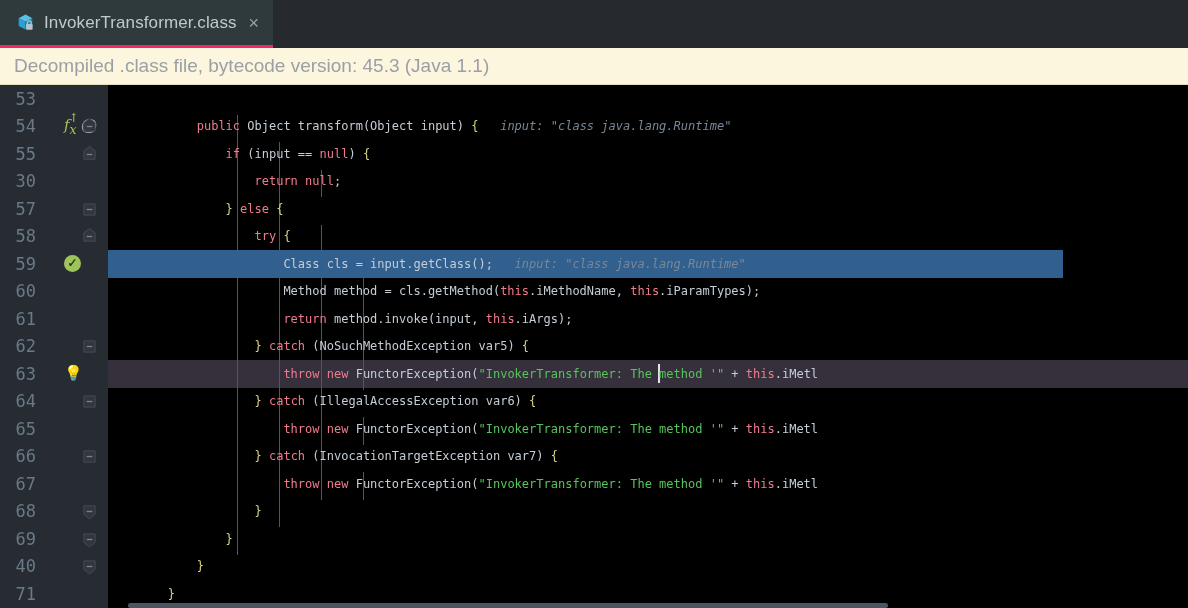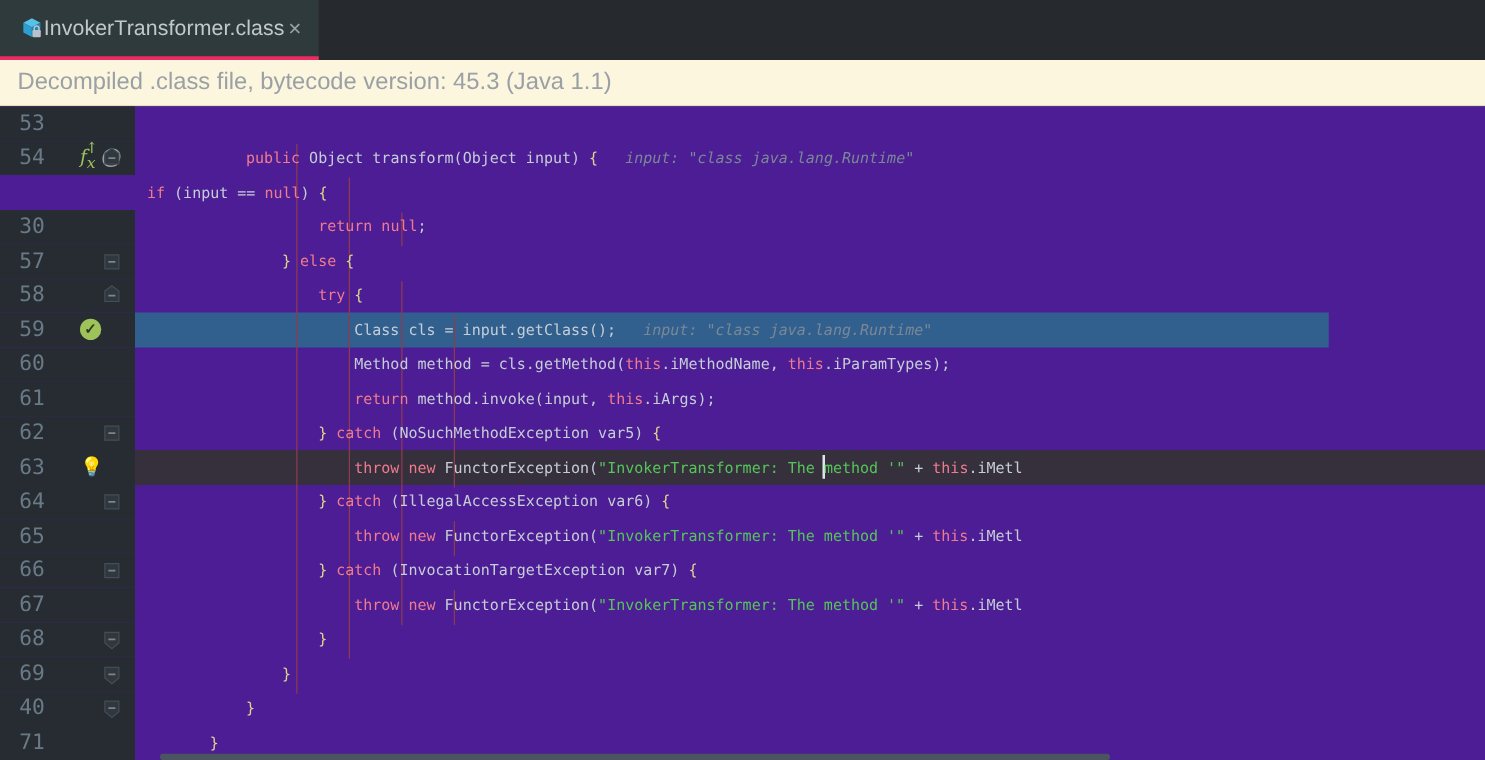--- a/index.html
+++ b/index.html
@@ -14,20 +14,21 @@
   #tabbar {
     height: 48px;
     background: #26292e;
     display: flex;
     align-items: stretch;
     position: relative;
   }
   .tab {
     display: flex;
     align-items: center;
+    gap: 9px;
     padding: 0 14px 0 16px;
     background: #2e3a3c;
     border-bottom: 3px solid #ec2a63;
     font-family: "Liberation Sans", sans-serif;
     font-size: 17px;
     color: #c2c8cc;
     cursor: pointer;
     position: relative;
   }
   .tab-icon { width: 19px; height: 19px; display: block; }
@@ -48,21 +49,21 @@
     padding-left: 14px;
     font-family: "Liberation Sans", sans-serif;
     font-size: 19px;
     color: #9ba0a6;
   }
 
   
   #editor {
     position: relative;
     height: 523px;
-    background: #4c1d95;
+    background: #000000;
     overflow: hidden;
   }
   .row {
     position: relative;
     height: 27.5px;
     display: flex;
     align-items: center;
     white-space: pre;
   }
   .row.selected .code-bg { background: #31608f; }
@@ -181,21 +182,24 @@
       <div class="guide" style="left: 255.2px; top: 167px; height: 137.5px;"></div>
       <div class="guide" style="left: 255.2px; top: 332px; height: 27.5px;"></div>
       <div class="guide" style="left: 255.2px; top: 387px; height: 27.5px;"></div>
     </div>
   <div id="rows">
       <div class="row"><div class="gutter"><div class="lineno">53</div><div class="gut-icons"></div></div><div class="code-wrap"><div class="code-bg"></div><div class="code"></div></div></div>
       <div class="row"><div class="gutter"><div class="lineno">54</div><div class="gut-icons"><span class="ic-method">f<sub>x</sub><span class="up">↑</span></span><span class="ic-at">@</span><span class="fold"><svg viewBox="0 0 16 20" width="15" height="19">
                 <path d="M2 6 L8 1.5 L14 6 L14 15 L2 15 Z" fill="#31373e" stroke="#454d56" stroke-width="1"></path>
                 <line x1="5" y1="10" x2="11" y2="10" stroke="#7b858f" stroke-width="1.4"></line>
               </svg></span></div></div><div class="code-wrap"><div class="code-bg"></div><div class="code"><span class="punc">            </span><span class="kw">public</span><span class="punc"> Object transform(Object input) </span><span class="br">{</span><span class="punc">   </span><span class="hint">input: "class java.lang.Runtime"</span></div></div></div>
-      <div class="row"><div class="code-wrap"><div class="code-bg"></div><div class="code"><span class="punc">                </span><span class="kw">if</span><span class="punc"> (input == </span><span class="kw">null</span><span class="punc">) </span><span class="br">{</span></div></div></div>
+      <div class="row"><div class="gutter"><div class="lineno">55</div><div class="gut-icons"><span class="fold"><svg viewBox="0 0 16 20" width="15" height="19">
+                <path d="M2 6 L8 1.5 L14 6 L14 15 L2 15 Z" fill="#31373e" stroke="#454d56" stroke-width="1"></path>
+                <line x1="5" y1="10" x2="11" y2="10" stroke="#7b858f" stroke-width="1.4"></line>
+              </svg></span></div></div><div class="code-wrap"><div class="code-bg"></div><div class="code"><span class="punc">                </span><span class="kw">if</span><span class="punc"> (input == </span><span class="kw">null</span><span class="punc">) </span><span class="br">{</span></div></div></div>
       <div class="row"><div class="gutter"><div class="lineno">30</div><div class="gut-icons"></div></div><div class="code-wrap"><div class="code-bg"></div><div class="code"><span class="punc">                    </span><span class="kw">return</span><span class="punc"> </span><span class="kw">null</span><span class="punc">;</span></div></div></div>
       <div class="row"><div class="gutter"><div class="lineno">57</div><div class="gut-icons"><span class="fold"><svg viewBox="0 0 16 20" width="15" height="19">
                 <path d="M2 4 L14 4 L14 16 L2 16 Z" fill="#31373e" stroke="#454d56" stroke-width="1"></path>
                 <line x1="5" y1="10" x2="11" y2="10" stroke="#7b858f" stroke-width="1.4"></line>
               </svg></span></div></div><div class="code-wrap"><div class="code-bg"></div><div class="code"><span class="punc">                </span><span class="br">}</span><span class="punc"> </span><span class="kw">else</span><span class="punc"> </span><span class="br">{</span></div></div></div>
       <div class="row"><div class="gutter"><div class="lineno">58</div><div class="gut-icons"><span class="fold"><svg viewBox="0 0 16 20" width="15" height="19">
                 <path d="M2 6 L8 1.5 L14 6 L14 15 L2 15 Z" fill="#31373e" stroke="#454d56" stroke-width="1"></path>
                 <line x1="5" y1="10" x2="11" y2="10" stroke="#7b858f" stroke-width="1.4"></line>
               </svg></span></div></div><div class="code-wrap"><div class="code-bg"></div><div class="code"><span class="punc">                    </span><span class="kw">try</span><span class="punc"> </span><span class="br">{</span></div></div></div>
       <div class="row selected"><div class="gutter"><div class="lineno">59</div><div class="gut-icons"><span class="ic-check">✓</span></div></div><div class="code-wrap"><div class="code-bg" style="right: 125px;"></div><div class="code"><span class="punc">                        </span><span class="punc">Class cls = input.getClass();</span><span class="punc">   </span><span class="hint">input: "class java.lang.Runtime"</span></div></div></div>

